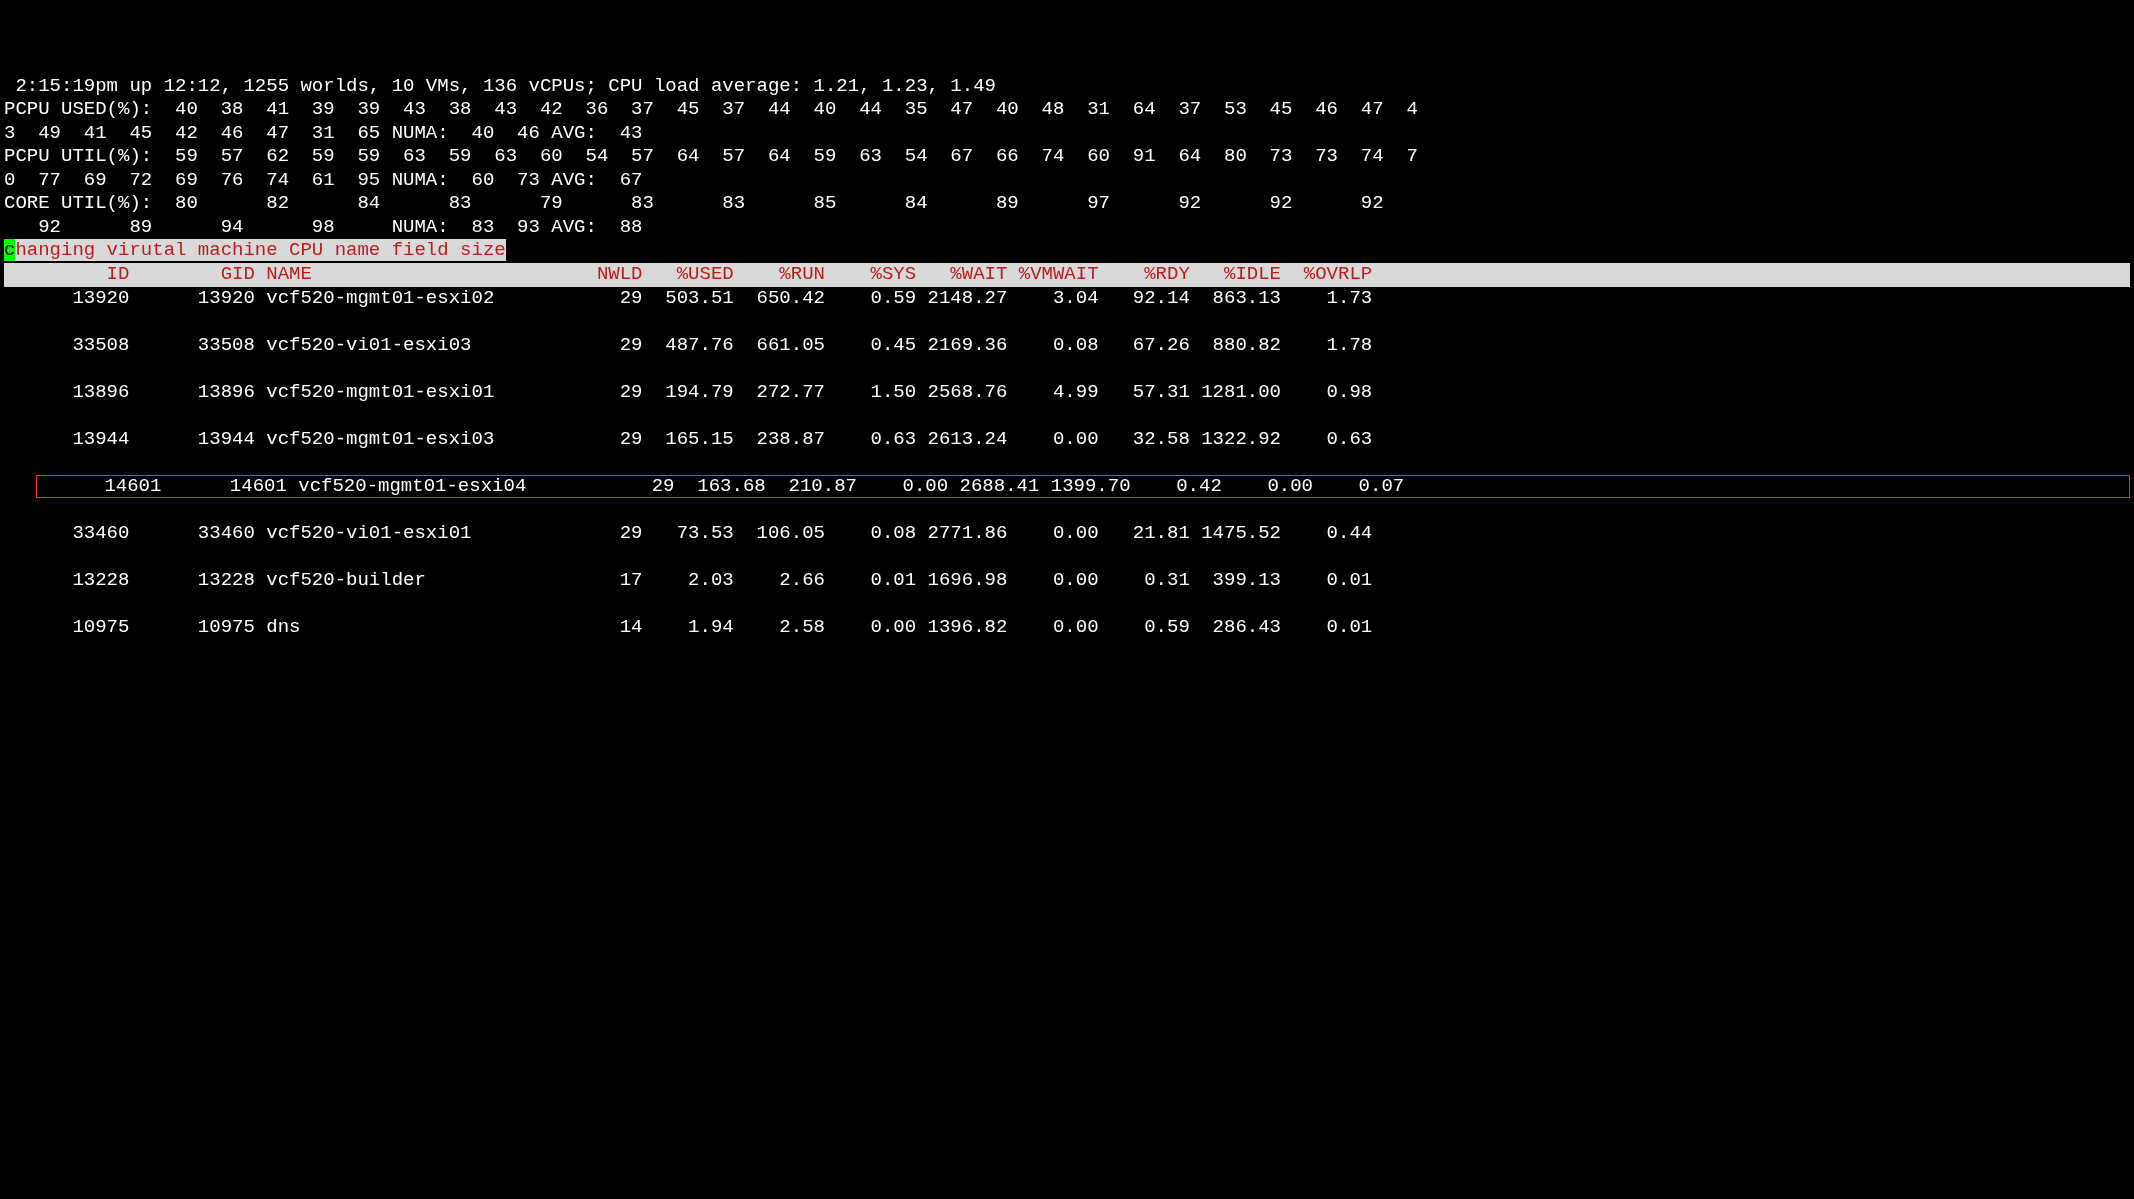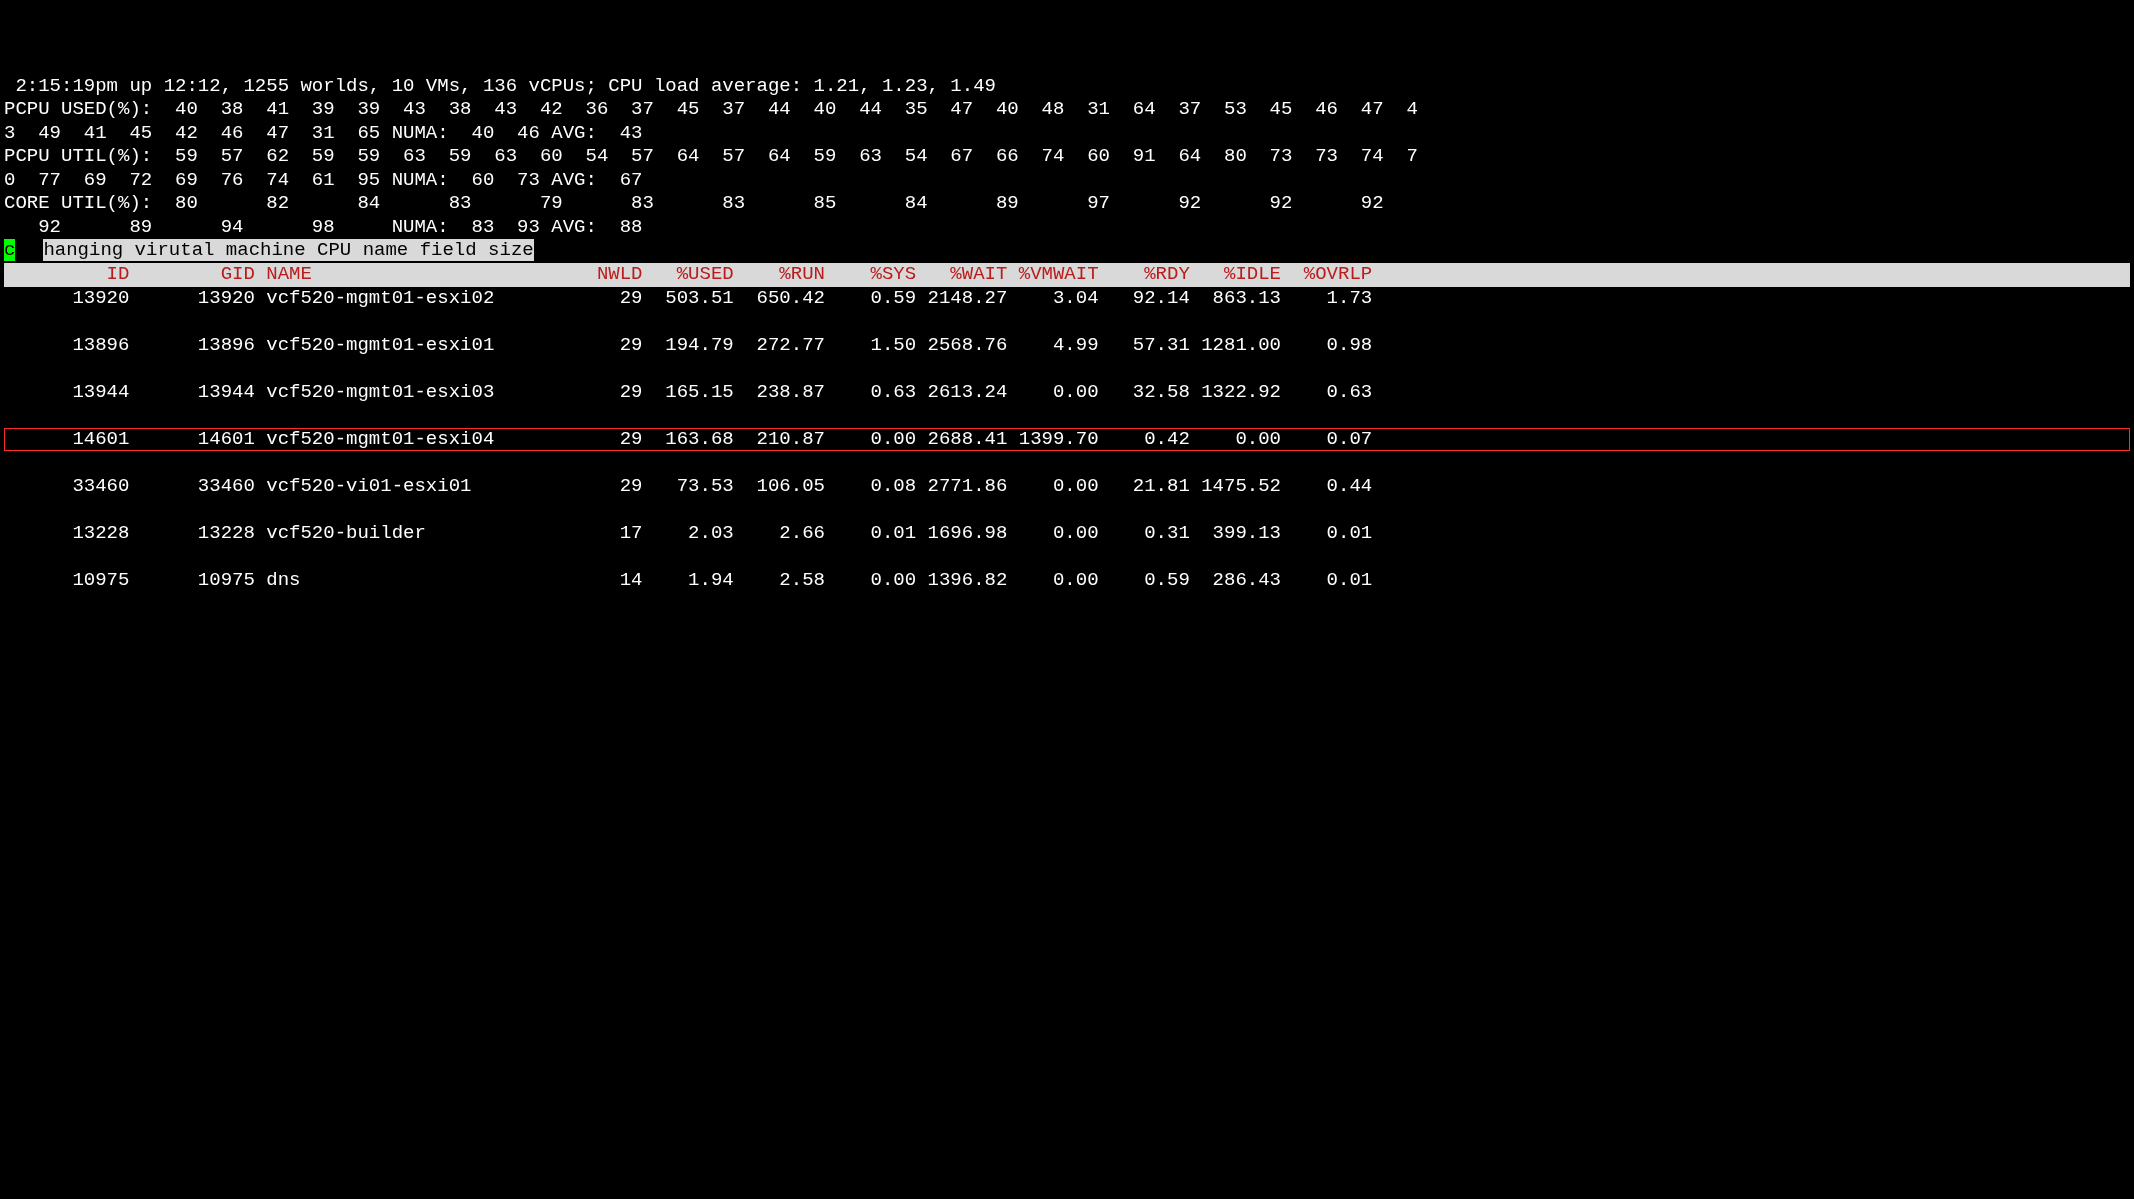--- a/index.html
+++ b/index.html
@@ -21,48 +21,49 @@
   }
   .status-bar {
     display: inline-block;
   }
   .status-cursor {
     background: #00ff00;
     color: #000;
   }
   .status-text {
     background: #d9d9d9;
-    color: #000000;
-    margin-left: 28px;
+    color: #b91c1c;
   }
   .header-row {
     background: #d9d9d9;
     color: #b91c1c;
     display: block;
   }
   .row {
     display: block;
   }
   .row.selected {
     outline: 1px solid #ff2a2a;
     outline-offset: -1px;
+    margin-left: 32px;
   }
 </style>
 </head>
 <body>
 <div class="screen">
 <span class="line"> 2:15:19pm up 12:12, 1255 worlds, 10 VMs, 136 vCPUs; CPU load average: 1.21, 1.23, 1.49</span>
 <span class="line">PCPU USED(%):  40  38  41  39  39  43  38  43  42  36  37  45  37  44  40  44  35  47  40  48  31  64  37  53  45  46  47  4</span>
 <span class="line">3  49  41  45  42  46  47  31  65 NUMA:  40  46 AVG:  43</span>
 <span class="line">PCPU UTIL(%):  59  57  62  59  59  63  59  63  60  54  57  64  57  64  59  63  54  67  66  74  60  91  64  80  73  73  74  7</span>
 <span class="line">0  77  69  72  69  76  74  61  95 NUMA:  60  73 AVG:  67</span>
 <span class="line">CORE UTIL(%):  80      82      84      83      79      83      83      85      84      89      97      92      92      92</span>
 <span class="line">   92      89      94      98     NUMA:  83  93 AVG:  88</span>
 <span class="status-bar"><span class="status-cursor">c</span><span class="status-text">hanging virutal machine CPU name field size</span></span>
 <span class="header-row" id="hdr">         ID        GID NAME                         NWLD   %USED    %RUN    %SYS   %WAIT %VMWAIT    %RDY   %IDLE  %OVRLP  </span><div id="rows"><span class="row">      13920      13920 vcf520-mgmt01-esxi02           29  503.51  650.42    0.59 2148.27    3.04   92.14  863.13    1.73</span>
+<span class="row">      33508      33508 vcf520-vi01-esxi03             29  487.76  661.05    0.45 2169.36    0.08   67.26  880.82    1.78</span>
 <span class="row">      13896      13896 vcf520-mgmt01-esxi01           29  194.79  272.77    1.50 2568.76    4.99   57.31 1281.00    0.98</span>
 <span class="row">      13944      13944 vcf520-mgmt01-esxi03           29  165.15  238.87    0.63 2613.24    0.00   32.58 1322.92    0.63</span>
 <span class="row selected">      14601      14601 vcf520-mgmt01-esxi04           29  163.68  210.87    0.00 2688.41 1399.70    0.42    0.00    0.07</span>
 <span class="row">      33460      33460 vcf520-vi01-esxi01             29   73.53  106.05    0.08 2771.86    0.00   21.81 1475.52    0.44</span>
 <span class="row">      13228      13228 vcf520-builder                 17    2.03    2.66    0.01 1696.98    0.00    0.31  399.13    0.01</span>
 <span class="row">      10975      10975 dns                            14    1.94    2.58    0.00 1396.82    0.00    0.59  286.43    0.01</span>
 </div></div>
 
 
 

